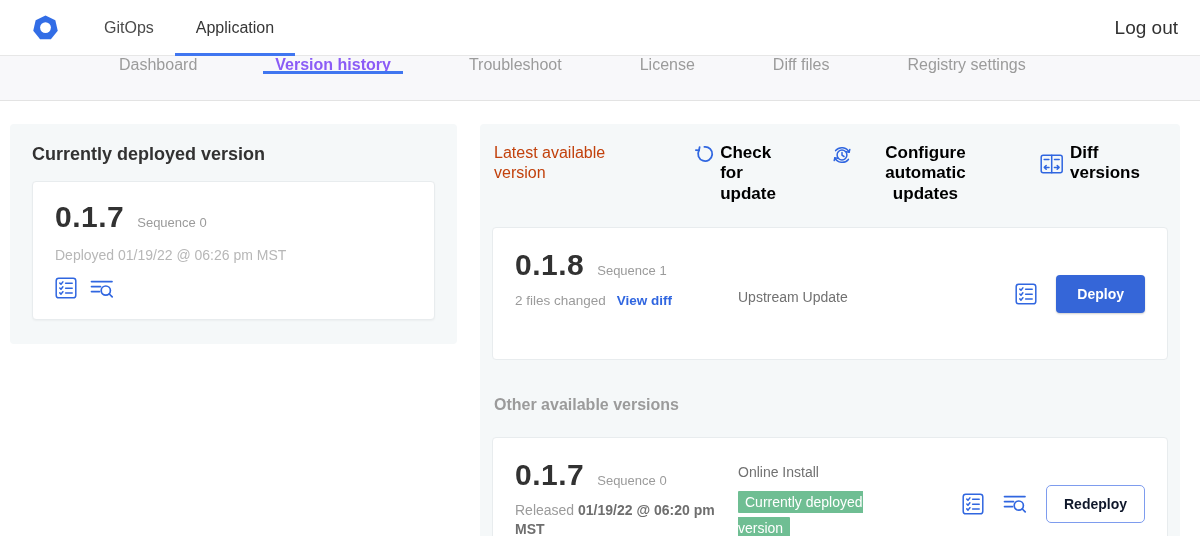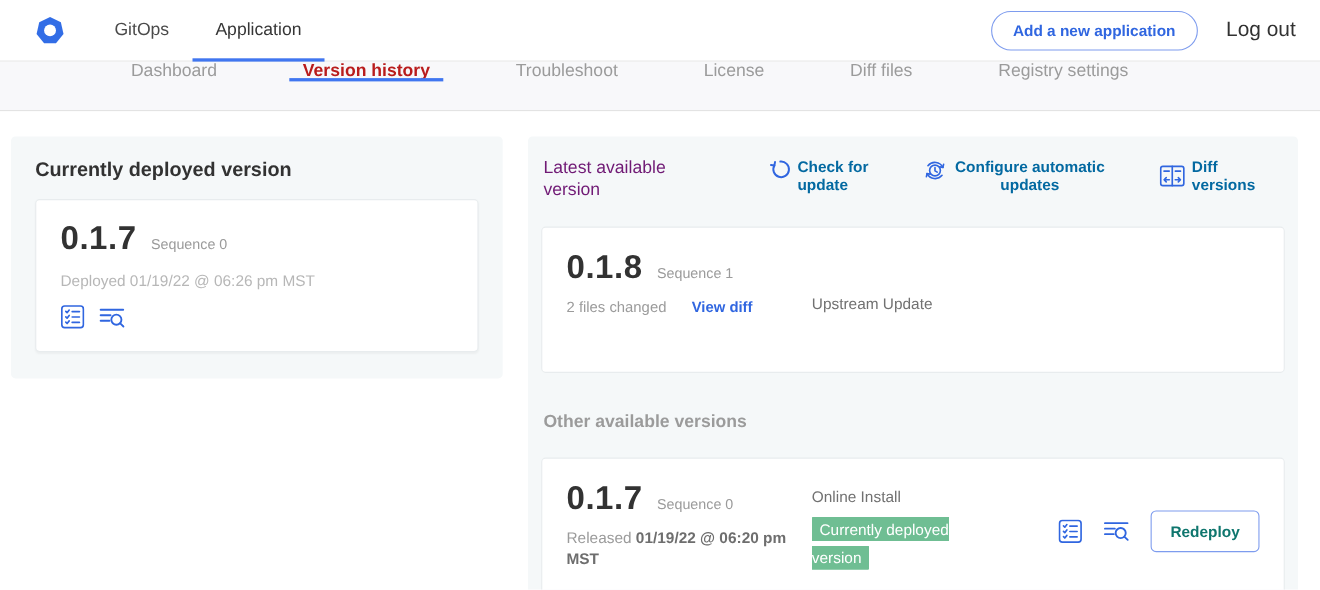--- a/index.html
+++ b/index.html
@@ -20,21 +20,21 @@
   .pill-btn { border:1px solid #7e9cee; border-radius:18px; background:#fff; color:#3066e0;
     font-size:14px; font-weight:700; padding:9px 19px; cursor:pointer;
     font-family:inherit; }
   .logout { font-size:19px; color:#323232; cursor:pointer; }
 
   
   .subnav { height:45px; background:#f8f8fa; border-bottom:1px solid #e3e3e3;
     display:flex; align-items:flex-start; padding-left:80px; }
   .sub-tab { position:relative; display:flex; align-items:center; padding:0 12px;
     margin:0 27px; font-size:16px; color:#9b9b9b; cursor:pointer; white-space:nowrap; }
-  .sub-tab.active { color:#b91c1c; font-weight:600; }
+  .sub-tab.active { color:#8b5cf6; font-weight:600; }
   .sub-tab.active::after { content:""; position:absolute; left:0; right:0; bottom:0;
     height:3px; background:#4076f0; }
 
   
   .main { display:flex; align-items:flex-start; padding:23px 20px 8px 10px; gap:23px; }
 
   .panel { background:#f5f8f9; border-radius:4px; }
 
   
   .current-panel { width:447px; padding:20px 22px 24px; }
@@ -44,46 +44,46 @@
   .version-row { display:flex; align-items:baseline; gap:13px; }
   .version-num { font-size:30px; font-weight:700; color:#323232; letter-spacing:0.5px; }
   .sequence { font-size:13px; color:#9b9b9b; }
   .deployed-line { margin-top:13px; font-size:14px; color:#b7b7b7; }
   .icon-row { margin-top:14px; display:flex; gap:13px; align-items:center; }
   .act-icon { cursor:pointer; display:block; }
 
   
   .right-panel { flex:1; min-height:406px; padding:15px 12px 14px; }
   .rp-header { display:flex; align-items:flex-start; padding:4px 2px 0 2px; }
-  .rp-title { width:150px; font-size:16px; color:#701a75; line-height:1.25; }
-  .rp-action { display:flex; align-items:flex-start; gap:6px; color:#0369a1;
-    font-size:14px; font-weight:600; line-height:1.2; cursor:pointer; }
+  .rp-title { width:150px; font-size:16px; color:#c2410c; line-height:1.25; }
+  .rp-action { display:flex; align-items:flex-start; gap:6px; color:#000000;
+    font-size:17px; font-weight:600; line-height:1.2; cursor:pointer; }
   .rp-action svg { flex:0 0 auto; margin-top:1px; }
   .act-check { margin-left:58px; width:100px; }
   .act-config { margin-left:42px; width:170px;text-align:center; }
   .act-diff { margin-left:auto; width:auto; align-items:center;padding-left:48px; }
 
   .version-card { background:#fff; border:1px solid #e8ecee; border-radius:4px;
     margin-top:23px; padding:20px 22px; display:flex; min-height:133px; }
   .vc-left { width:205px; }
   .released-line { margin-top:9px; font-size:14px; color:#9b9b9b; line-height:1.35; }
   .released-line b { color:#6e6e6e; font-weight:700; }
-  .files-line { margin-top:11px; font-size:13.5px; color:#9b9b9b; display:flex; gap:23px; align-items:baseline; }
+  .files-line { margin-top:11px; font-size:13.5px; color:#9b9b9b; display:flex; gap:11px; align-items:baseline; }
   .view-diff { color:#3066e0; font-weight:700; cursor:pointer; }
   .vc-mid { width:170px; margin-left:18px; font-size:14px; font-weight:500; color:#717171; }
   .vc-mid.mid-latest { padding-top:41px; }
   .vc-mid.mid-other { padding-top:6px; }
   .green-badge { display:inline; background:#6fbe93; color:#fff; font-size:14px;
     font-weight:500; padding:3px 7px; line-height:1.85; border-radius:1px; }
   .badge-wrap { margin-top:10px; width:155px; }
   .vc-right { margin-left:auto; align-self:center; display:flex; align-items:center; gap:19px; }
   .btn-deploy { background:#3566d8; color:#fff; border:none; border-radius:4px;
     font-size:14px; font-weight:700; padding:11px 21px; cursor:pointer;
     box-shadow:0 1px 2px rgba(0,0,0,0.2); font-family:inherit; }
-  .btn-redeploy { background:#fff; color:#0f766e; border:1px solid #7e9cee; border-radius:5px;
+  .btn-redeploy { background:#fff; color:#0f172a; border:1px solid #7e9cee; border-radius:5px;
     font-size:14px; font-weight:700; padding:10px 17px; cursor:pointer; font-family:inherit; }
   .other-title { margin:36px 2px 0; font-size:16px; color:#9b9b9b; }
 </style>
 </head>
 <body>
 
 <svg width="0" height="0" style="position:absolute">
   <defs>
     <g id="ic-checklist" fill="none" stroke="#3066e0" stroke-width="1.5" stroke-linecap="round" stroke-linejoin="round">
       <rect x="1.2" y="1.2" width="19.6" height="19.6" rx="2.6"></rect>
@@ -131,21 +131,20 @@
   </svg>
   <nav class="topnav-tabs">
     <div class="top-tab">
       <span>GitOps</span>
     </div>
     <div class="top-tab active">
       <span>Application</span>
     </div>
   </nav>
   <div class="topnav-right">
-    <button class="pill-btn">Add a new application</button>
     <span class="logout">Log out</span>
   </div>
 </header>
 
 <nav class="subnav">
   <div class="sub-tab">
     <span>Dashboard</span>
   </div>
   <div class="sub-tab active">
     <span>Version history</span>
@@ -216,20 +215,26 @@
           <span class="sequence">Sequence 1</span>
         </div>
         <div class="files-line">
           <span>2 files changed</span>
           <span class="view-diff">View diff</span>
         </div>
       </div>
       <div class="vc-mid mid-latest">
         <span>Upstream Update</span>
       </div>
+      <div class="vc-right">
+        <svg class="act-icon" width="22" height="22" viewBox="0 0 22 22">
+            <use href="#ic-checklist"></use>
+          </svg>
+        <button class="btn-deploy">Deploy</button>
+      </div>
     </div>
 
     <h3 class="other-title">Other available versions</h3>
 
     <div class="version-card">
       <div class="vc-left">
         <div class="version-row">
           <span class="version-num">0.1.7</span>
           <span class="sequence">Sequence 0</span>
         </div>

